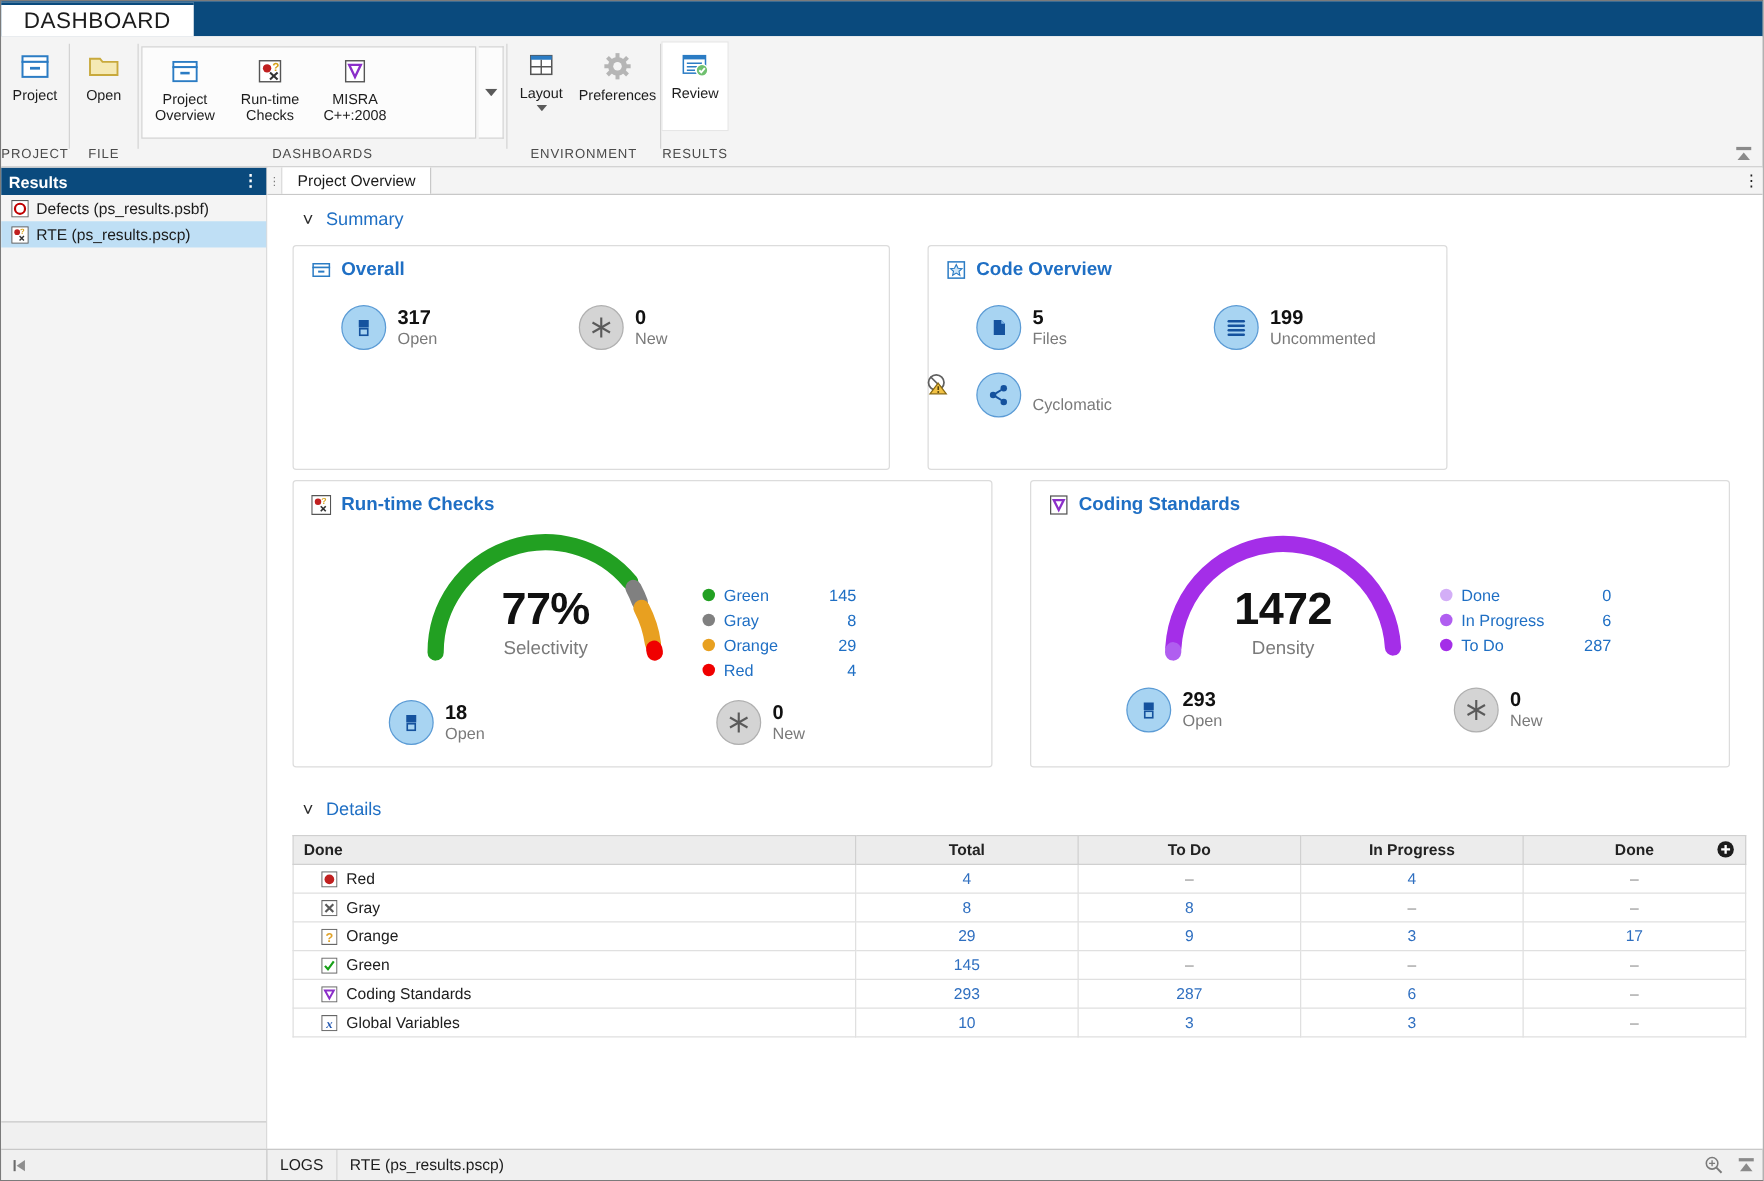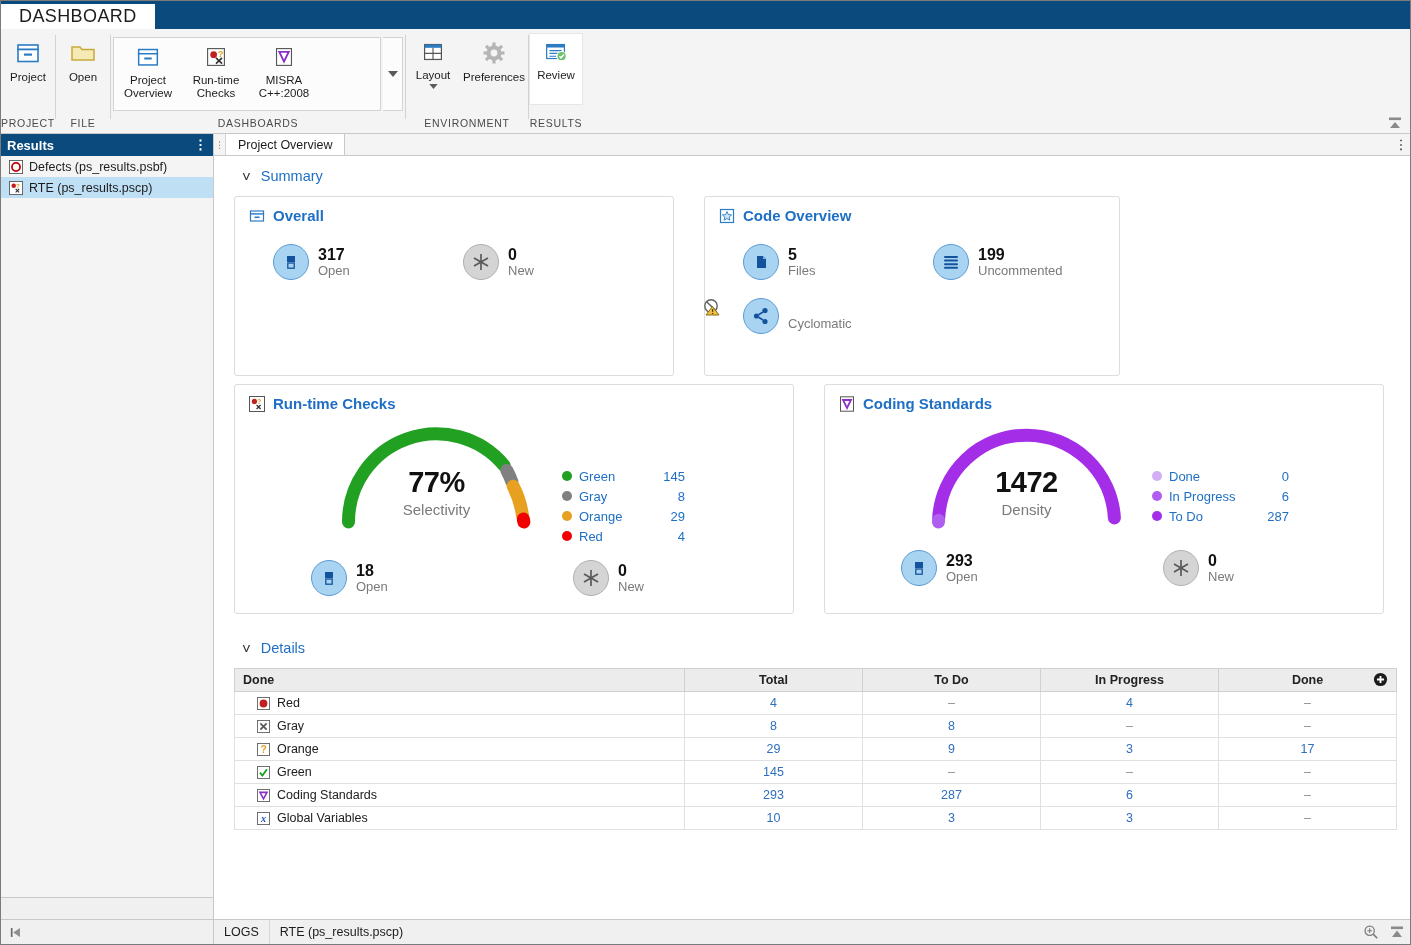--- a/index.html
+++ b/index.html
@@ -142,21 +142,21 @@
   .kpi .txtcol { display:flex; flex-direction:column; line-height:1.12; }
   .kpi .num { font-weight:bold; font-size:16px; color:#111; }
   .kpi .cap { font-size:13px; color:#7a7a7a; }
 
   
   .gaugewrap { display:flex; align-items:flex-start; }
   .gauge { position:relative; width:215px; height:118px; }
   .gauge .ctr {
     position:absolute; left:0; right:0; top:48px; text-align:center;
   }
-  .gauge .big { font-weight:bold; font-size:29px; color:#111; letter-spacing:-.5px;}
+  .gauge .big { font-weight:bold; font-size:36px; color:#111; letter-spacing:-.5px;}
   .gauge .sub { font-size:15px; color:#7a7a7a; margin-top:2px;}
 
   .legend { padding-top:48px; font-size:13px; }
   .legend .lrow { display:flex; align-items:center; height:20px; }
   .legend .dot { width:10px; height:10px; border-radius:50%; margin-right:7px; flex:0 0 10px;}
   .legend .lname { color:#1f6fc4; }
   .legend .lval { color:#1f6fc4; text-align:right; }
 
   
   .tbl { width:100%; border-collapse:collapse; table-layout:fixed; }
@@ -388,21 +388,21 @@
 
       <div class="canvas">
 
         <div class="section-head">
           <span class="chev">˅</span>
           <span class="txt">Summary</span>
         </div>
 
         <div class="cards-row">
 
-          <div class="card" style="width:440px;height:180px">
+          <div class="card" style="width:478px;height:180px">
             <div class="card-title">
               <svg width="16" height="16" viewBox="0 0 16 16">
                 <rect x="1.5" y="3" width="13" height="3" fill="#fff" stroke="#2b7cc4" stroke-width="1.2"></rect>
                 <rect x="1.5" y="6" width="13" height="7" fill="#fff" stroke="#2b7cc4" stroke-width="1.2"></rect>
                 <rect x="5.5" y="8.5" width="5" height="1.6" fill="#2b7cc4"></rect>
               </svg>
               <span class="t">Overall</span>
             </div>
             <div class="kpi-row" style="padding-left:24px;padding-top:14px">
               <div class="kpi" style="width:190px">

